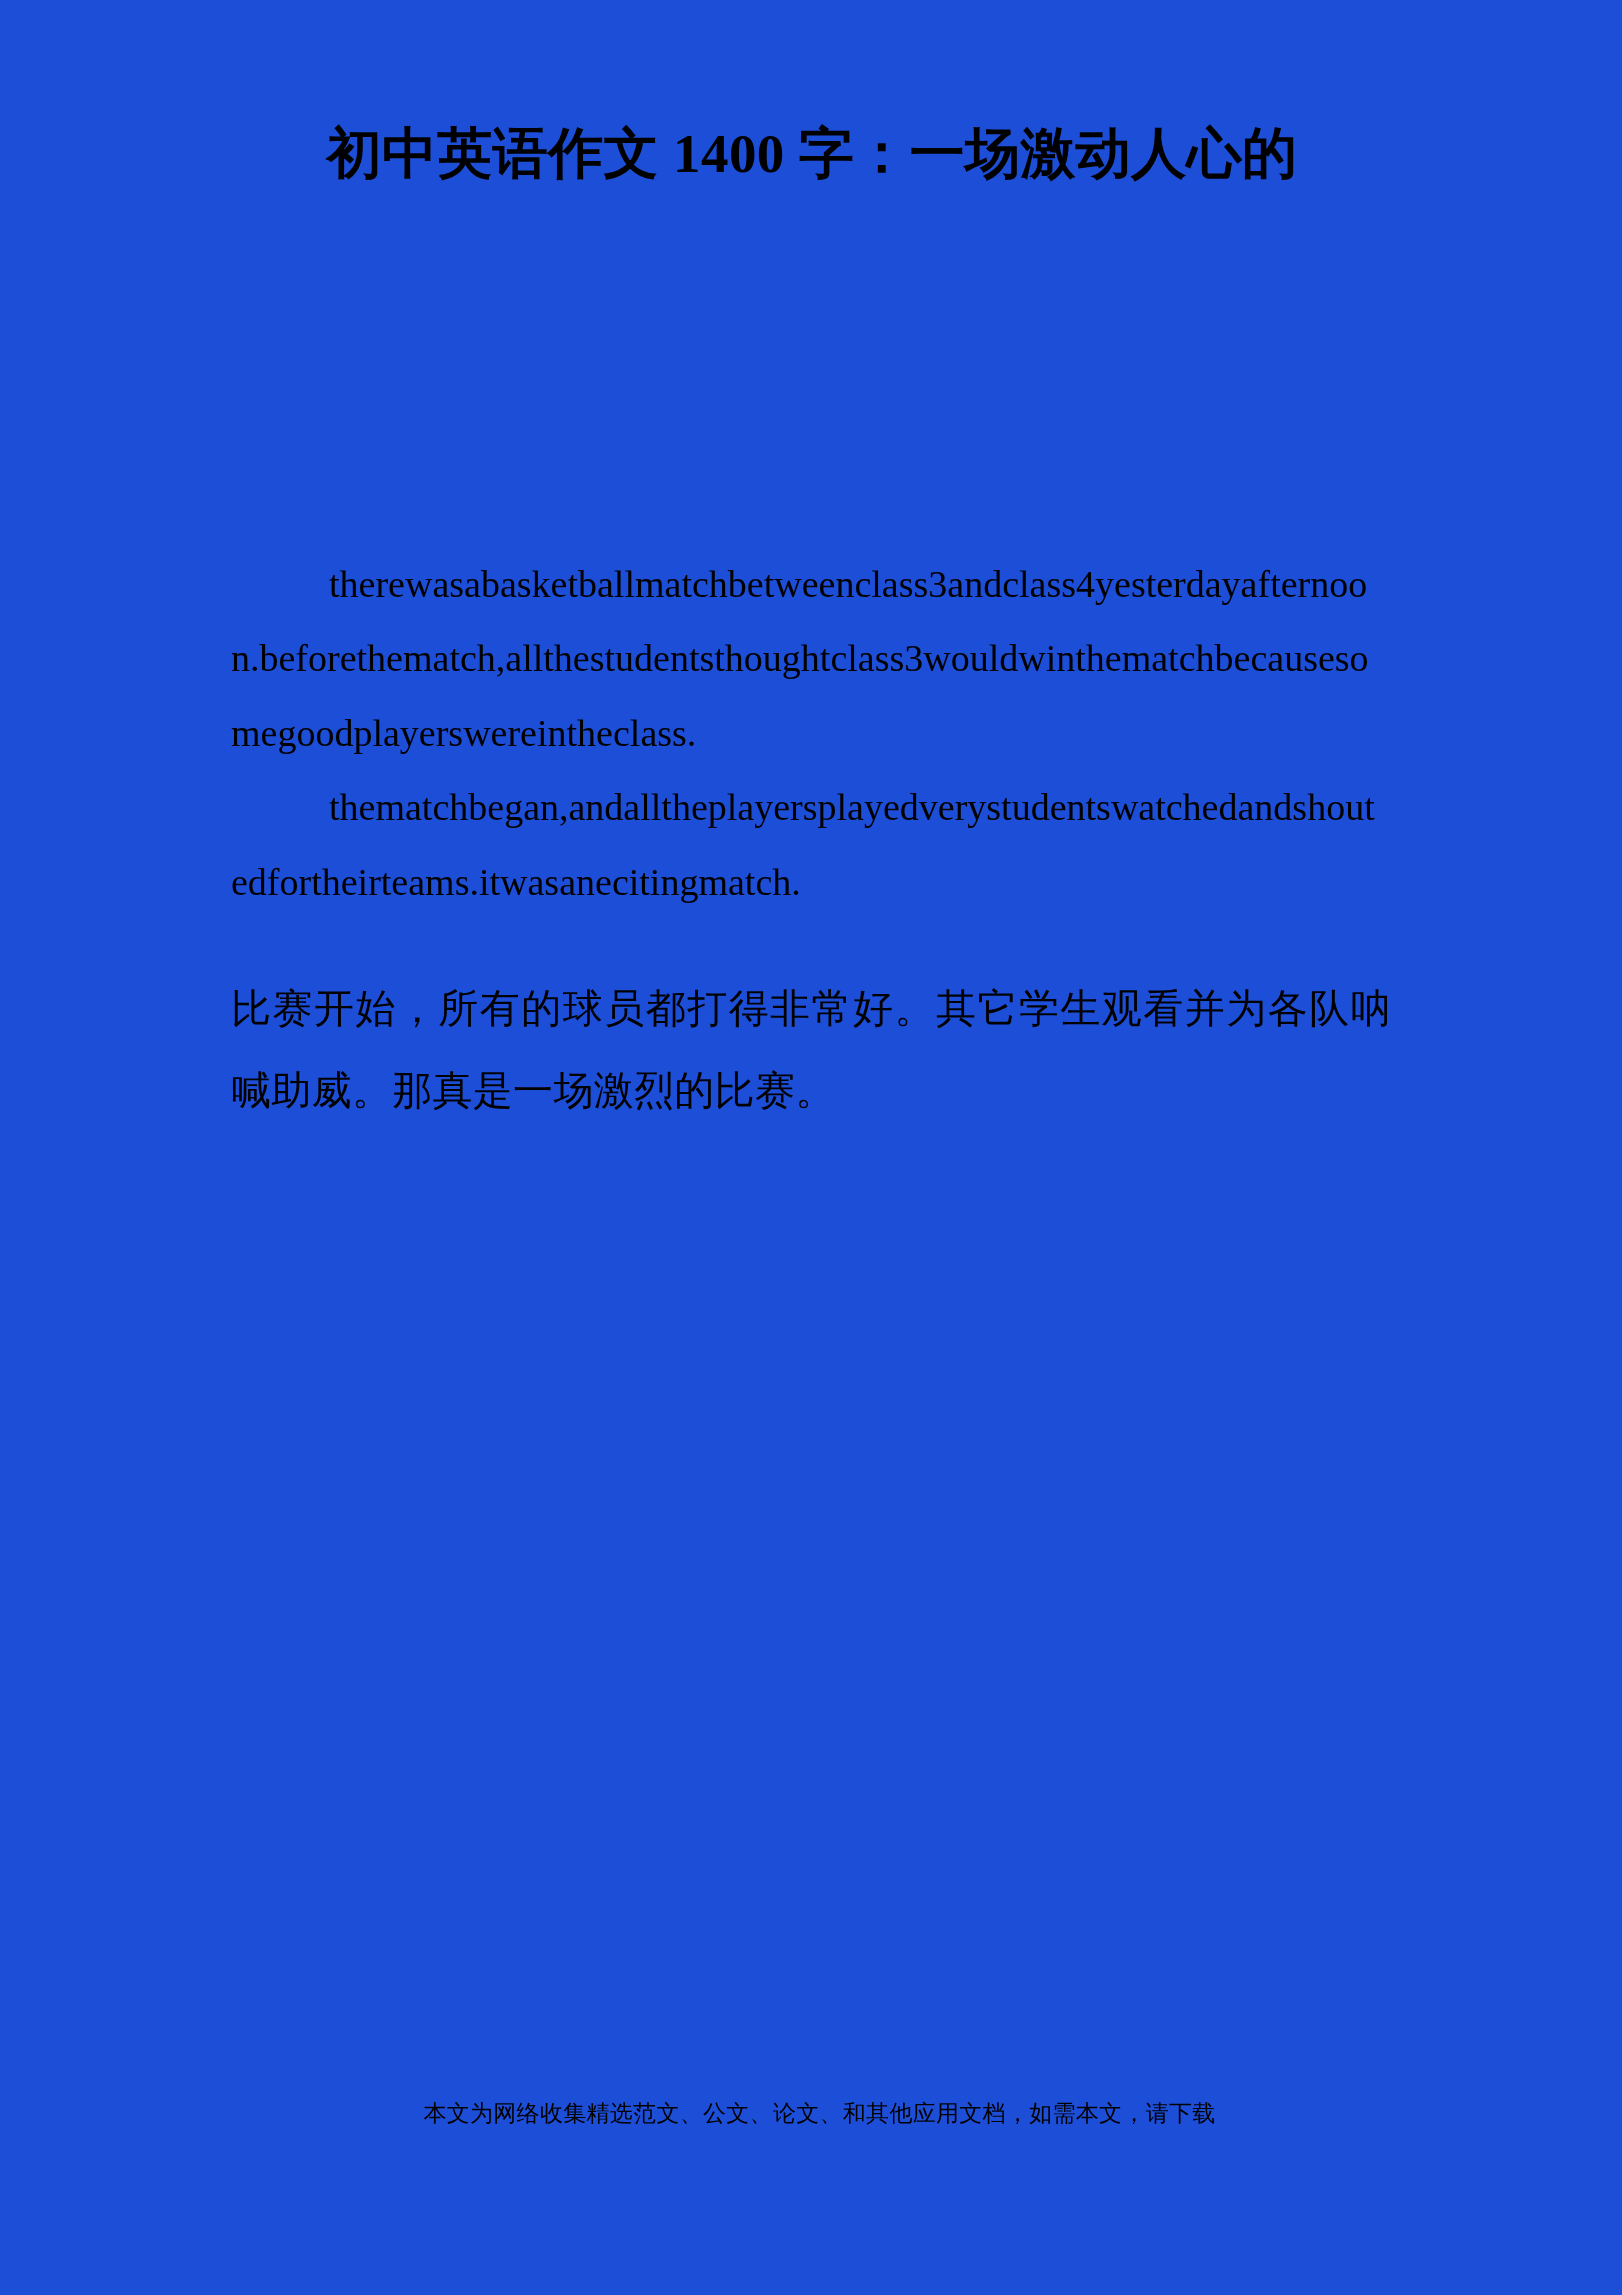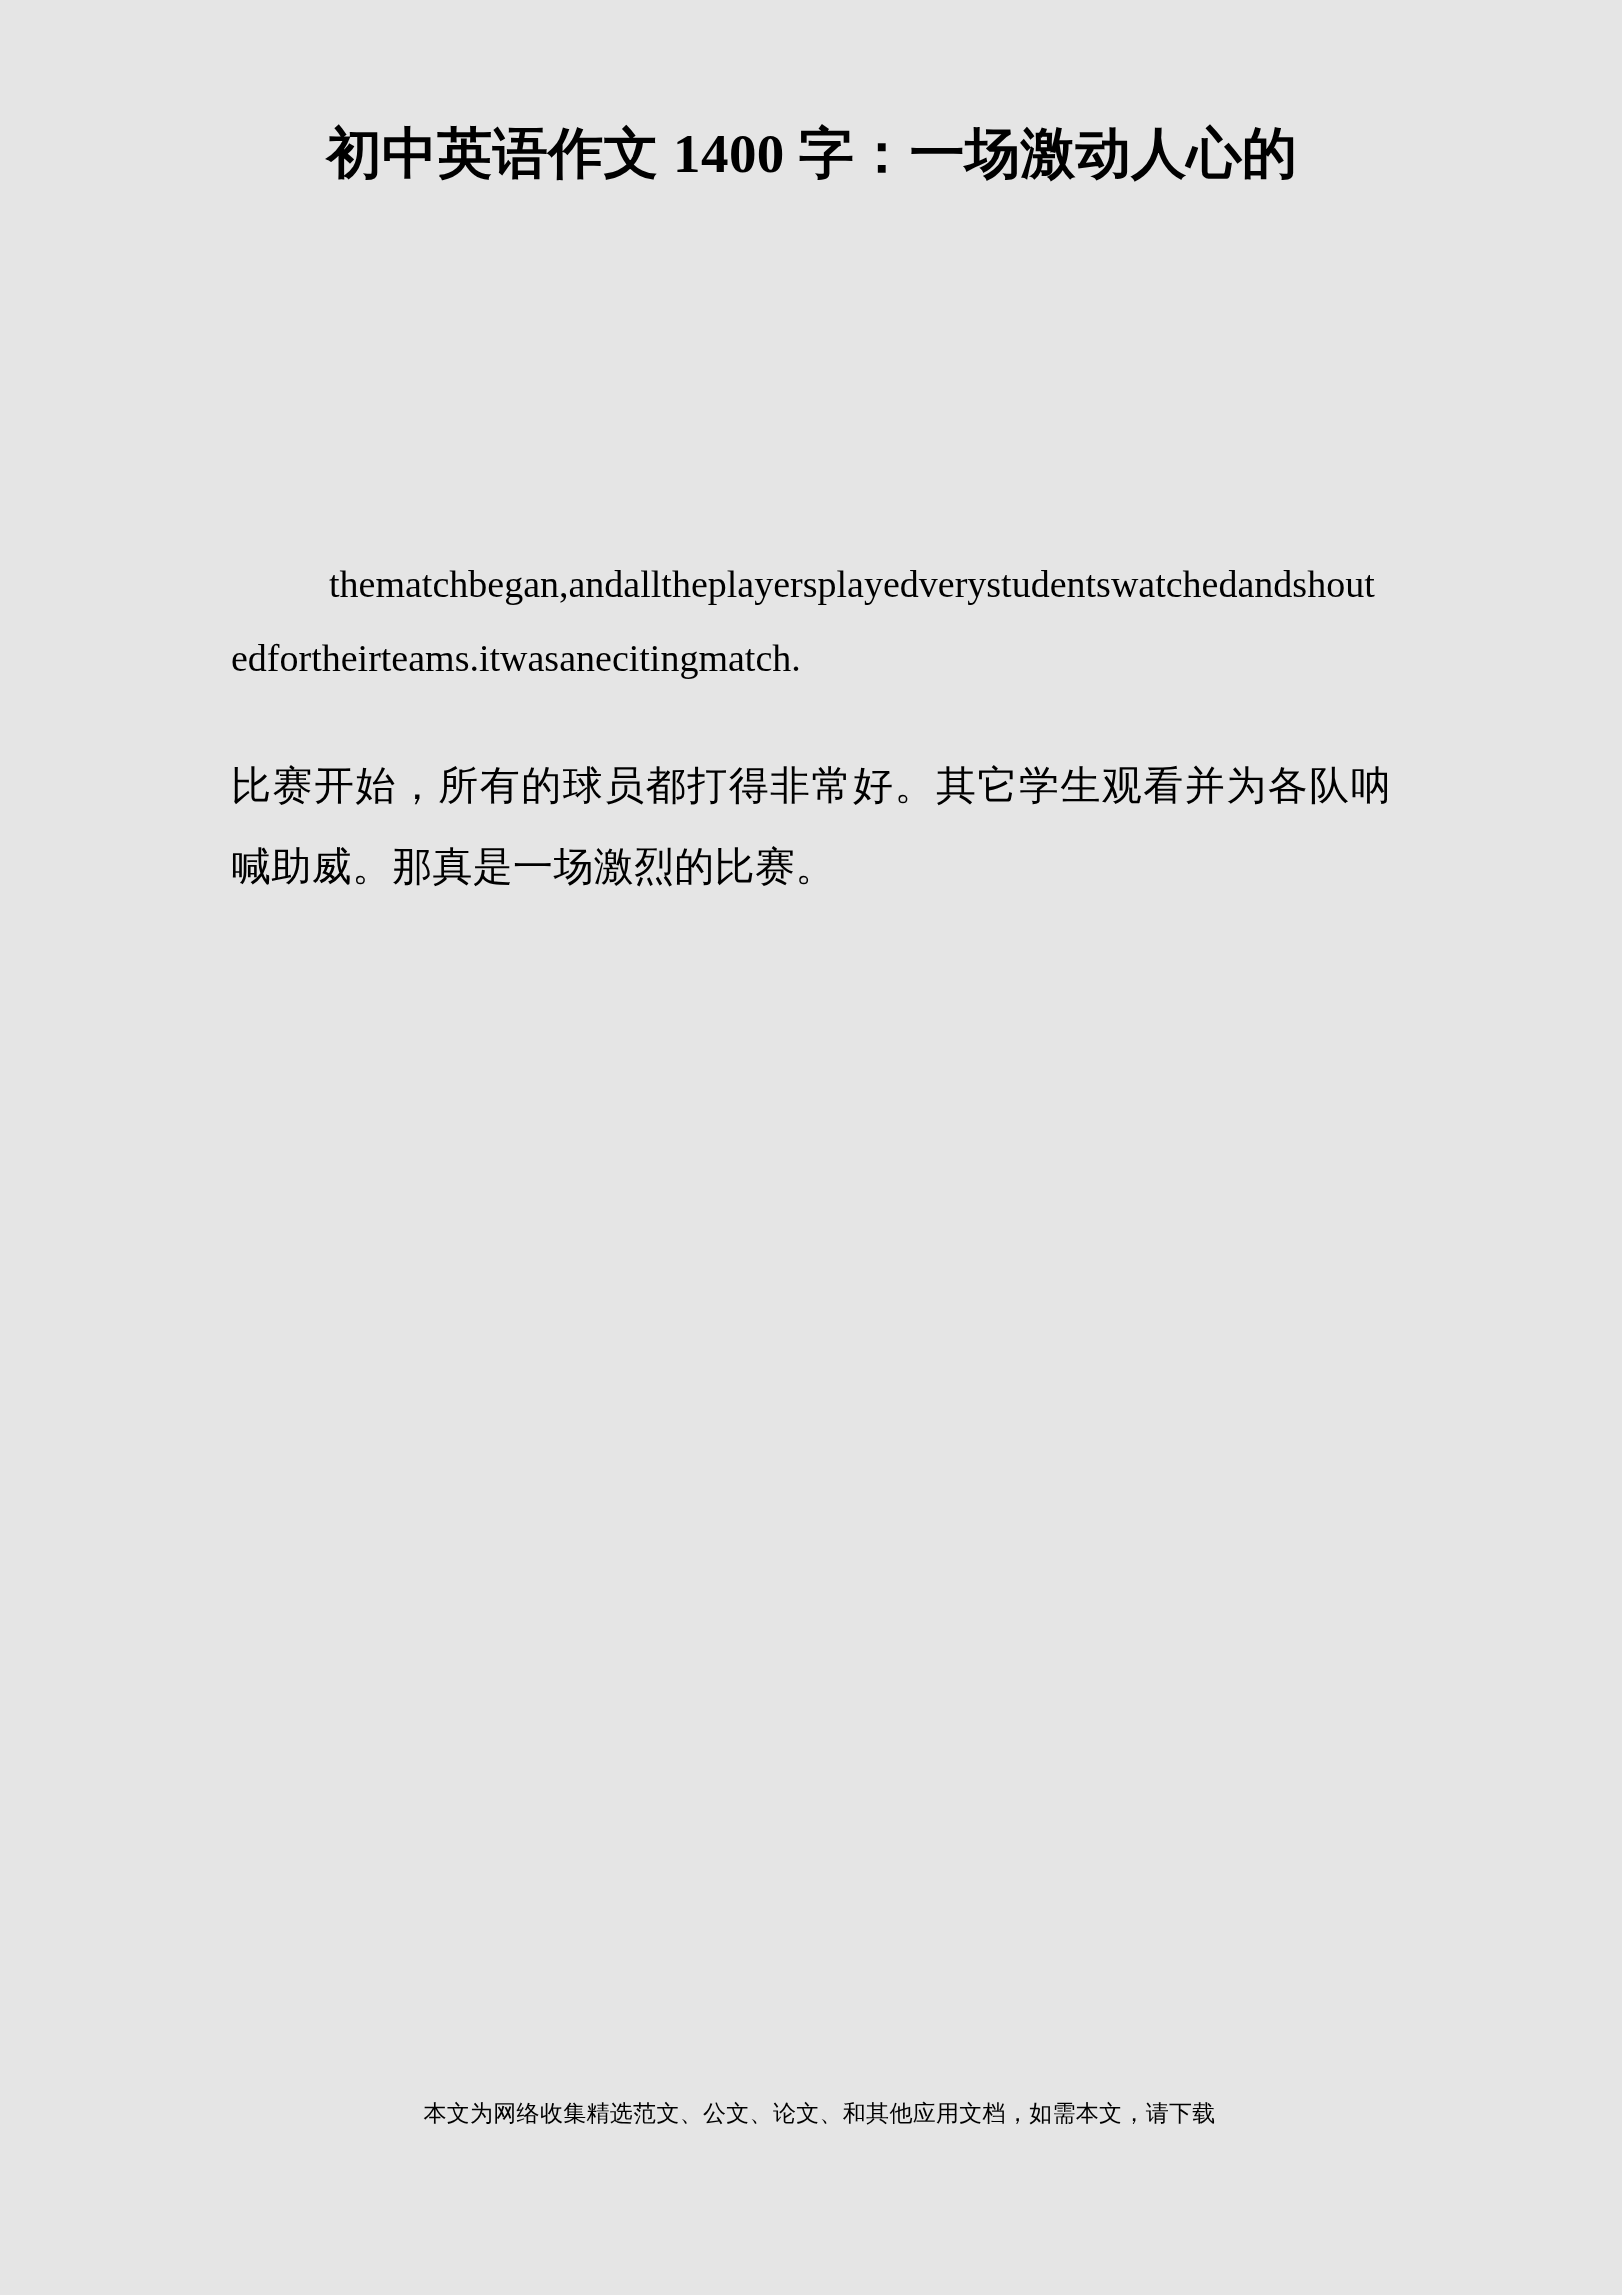--- a/index.html
+++ b/index.html
@@ -14,21 +14,21 @@
     font-family: "Liberation Serif", "DejaVu Serif", serif;
     color: #000000;
     overflow: hidden;
   }
   .page {
     position: absolute;
     top: 0;
     left: 0;
     width: 1623px;
     height: 2295px;
-    background: #e5e5e5;
+    background: #1d4ed8;
   }
 
   
   .doc-title {
     position: absolute;
     left: 236px;
     top: 122px;
     width: 1152px;
     text-align: center;
     font-weight: bold;
@@ -93,20 +93,21 @@
 <body>
 
 <div class="page">
 
   <div class="doc-title">
     <div>初中英语作文 1400 字：一场激动人心的</div>
   </div>
 
 
   <div class="body-block">
+    <p class="para indent">therewasabasketballmatchbetweenclass3andclass4yesterdayafternoon.beforethematch,allthestudentsthoughtclass3wouldwinthematchbecausesomegoodplayerswereintheclass.</p>
     <p class="para indent">thematchbegan,andalltheplayersplayedverystudentswatchedandshoutedfortheirteams.itwasanecitingmatch.</p>
 
     <div class="spacer-line"></div>
 
     <p class="para cn">比赛开始，所有的球员都打得非常好。其它学生观看并为各队呐喊助威。那真是一场激烈的比赛。</p>
   </div>
 
   <div class="footer-note">本文为网络收集精选范文、公文、论文、和其他应用文档，如需本文，请下载</div>
 
 </div>

